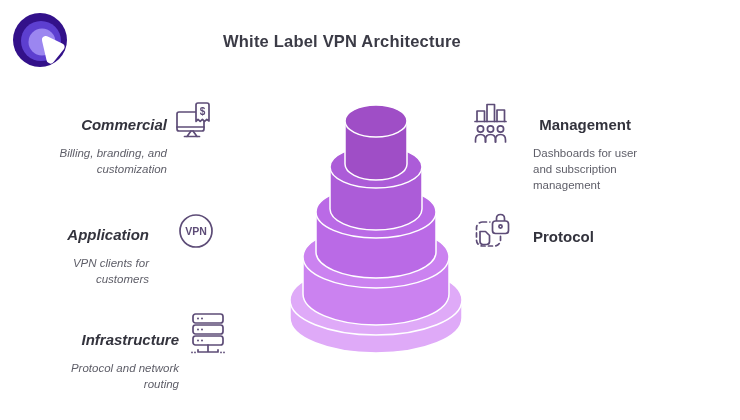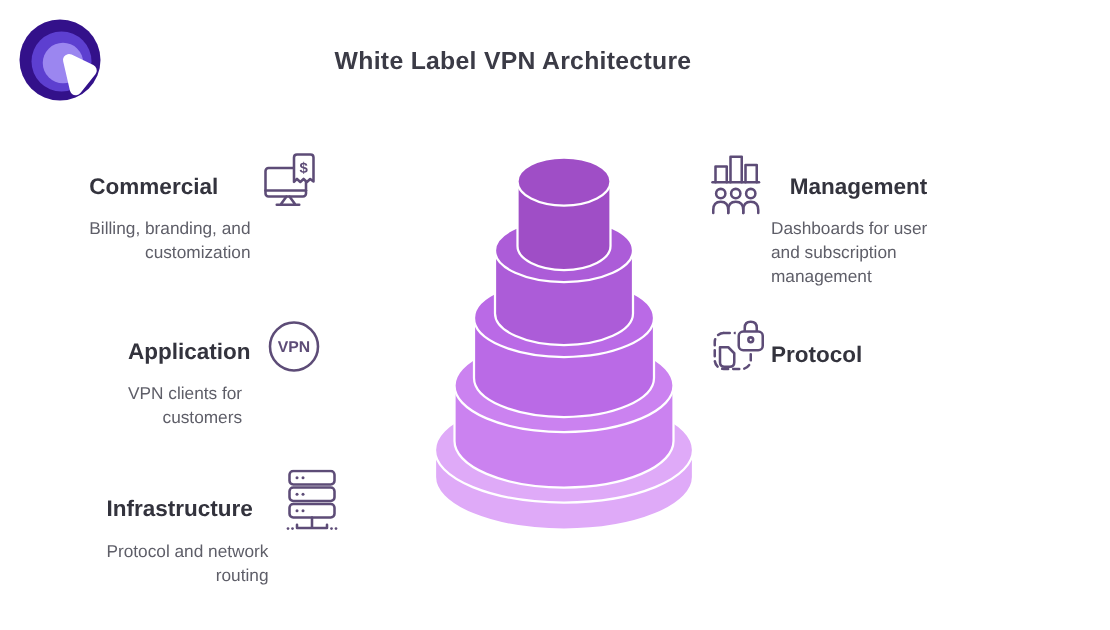--- a/index.html
+++ b/index.html
@@ -14,28 +14,28 @@
 
   .page-title{position:absolute;left:0;right:0;top:32px;text-align:center;
     font-size:16.5px;font-weight:700;letter-spacing:.2px;color:var(--title-text,#3b3b46);}
 
   .cake{position:absolute;left:260px;top:90px;}
   .cake path,.cake ellipse{stroke:var(--cake-outline,#fff);stroke-width:1.5;}
 
   .item{position:absolute;display:flex;align-items:flex-start;}
   .item .icon{color:var(--icon-stroke,#5d4c77);flex:0 0 auto;width:40px;display:flex;justify-content:center;}
   .item .txt{display:flex;flex-direction:column;}
-  .item-left .txt{align-items:flex-start;text-align:right;margin-right:9px;}
-  .item-right .txt{align-items:flex-end;text-align:left;margin-left:0;}
+  .item-left .txt{align-items:flex-end;text-align:right;margin-right:9px;font-style:italic;}
+  .item-right .txt{align-items:center;text-align:left;margin-left:19px;}
   .item .label{font-size:15px;font-weight:700;color:var(--label-text,#33333d);line-height:19px;}
   .item .desc{margin-top:11px;font-size:11.5px;line-height:16px;color:var(--description-text,#5e5e68);white-space:pre-line;}
 
   .pos-commercial{top:102px;right:468px;}
   .pos-commercial .label{margin-top:13px;}
-  .pos-application{top:213px;right:468px;}
+  .pos-application{top:213px;right:468px;gap:18px;}
   .pos-application .label{margin-top:12px;}
   .pos-infrastructure{top:313px;right:456px;}
   .pos-infrastructure .label{margin-top:17px;}
   .pos-management{top:103px;left:474px;}
   .pos-management .label{margin-top:12px;}
   .pos-protocol{top:211px;left:474px;}
   .pos-protocol .label{margin-top:16px;}
 
   .icon svg text{font-family:"Liberation Sans",sans-serif;}
 </style>

